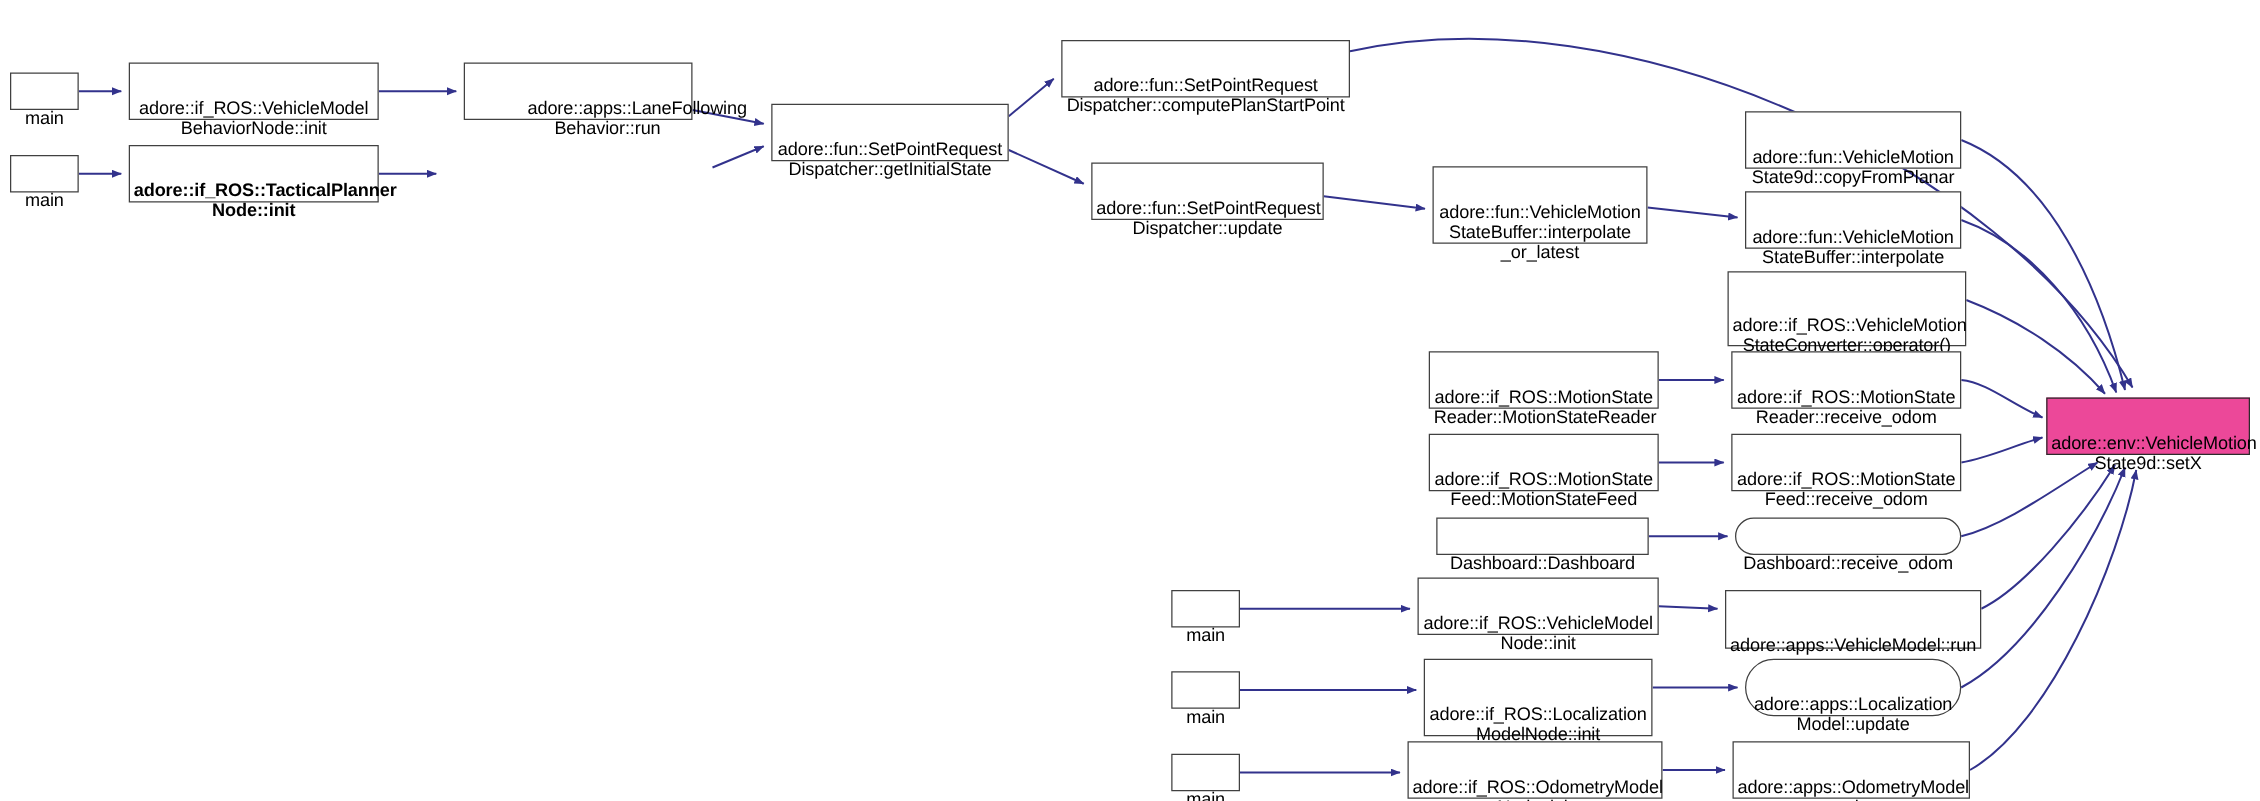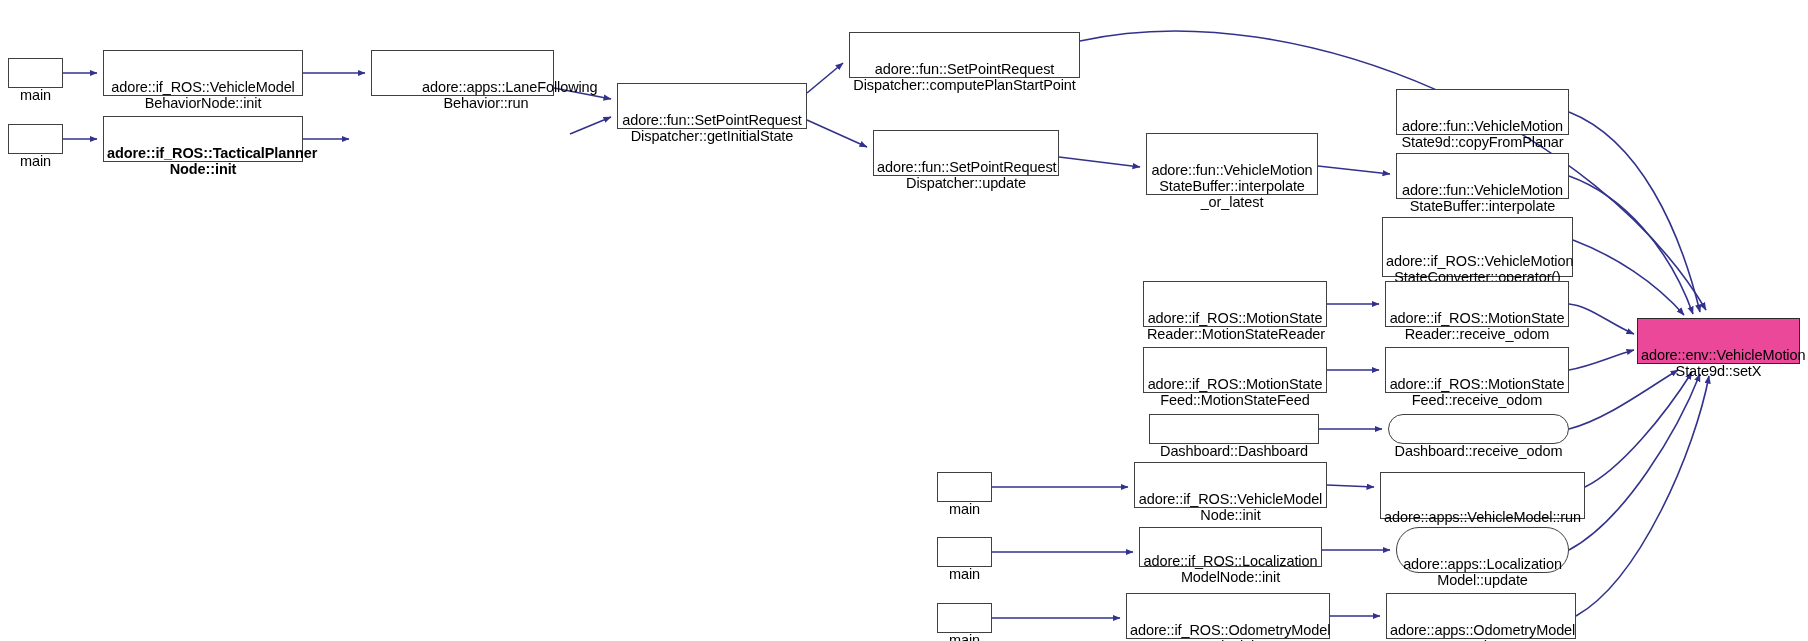--- a/index.html
+++ b/index.html
@@ -135,21 +135,21 @@
 Feed::MotionStateFeed</span></div>
       <div class="node" style="left: 1385px; top: 347px; width: 184px; height: 46px;"><span class="node-label">adore::if_ROS::MotionState
 Feed::receive_odom</span></div>
       <div class="node" style="left: 1149px; top: 414px; width: 170px; height: 30px;"><span class="node-label">Dashboard::Dashboard</span></div>
       <div class="node" style="left: 1388px; top: 414px; width: 181px; height: 30px; border-radius: 15px;"><span class="node-label">Dashboard::receive_odom</span></div>
       <div class="node" style="left: 937px; top: 472px; width: 55px; height: 30px;"><span class="node-label">main</span></div>
       <div class="node" style="left: 1134px; top: 462px; width: 193px; height: 46px;"><span class="node-label">adore::if_ROS::VehicleModel
 Node::init</span></div>
       <div class="node" style="left: 1380px; top: 472px; width: 205px; height: 47px;"><span class="node-label">adore::apps::VehicleModel::run</span></div>
       <div class="node" style="left: 937px; top: 537px; width: 55px; height: 30px;"><span class="node-label">main</span></div>
-      <div class="node" style="left: 1139px; top: 527px; width: 183px; height: 40px;"><span class="node-label">adore::if_ROS::Localization
+      <div class="node" style="left: 1139px; top: 527px; width: 183px; height: 62px;"><span class="node-label">adore::if_ROS::Localization
 ModelNode::init</span></div>
       <div class="node" style="left: 1396px; top: 527px; width: 173px; height: 46px; border-radius: 23px;"><span class="node-label">adore::apps::Localization
 Model::update</span></div>
       <div class="node" style="left: 937px; top: 603px; width: 55px; height: 30px;"><span class="node-label">main</span></div>
       <div class="node" style="left: 1126px; top: 593px; width: 204px; height: 46px; text-align: center;"><span class="node-label">adore::if_ROS::OdometryModel
 Node::init</span></div>
       <div class="node" style="left: 1386px; top: 593px; width: 190px; height: 46px;"><span class="node-label">adore::apps::OdometryModel
 ::update</span></div>
       <div class="node highlight" style="left: 1637px; top: 318px; width: 163px; height: 46px;"><span class="node-label">adore::env::VehicleMotion
 State9d::setX</span></div>

